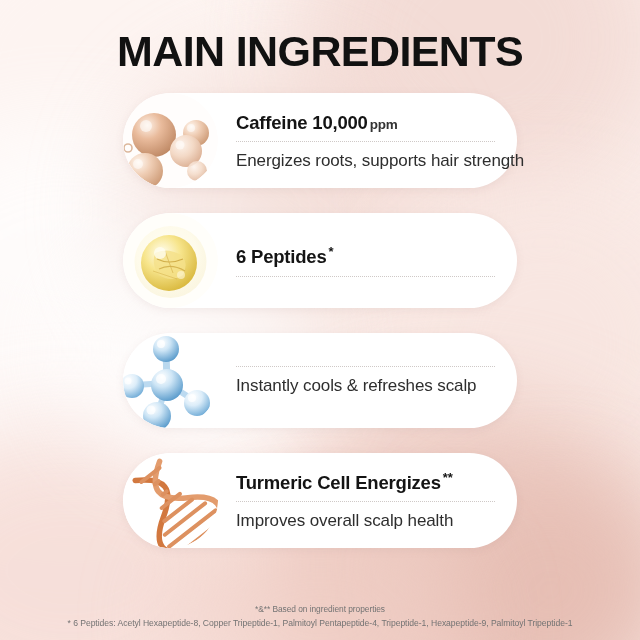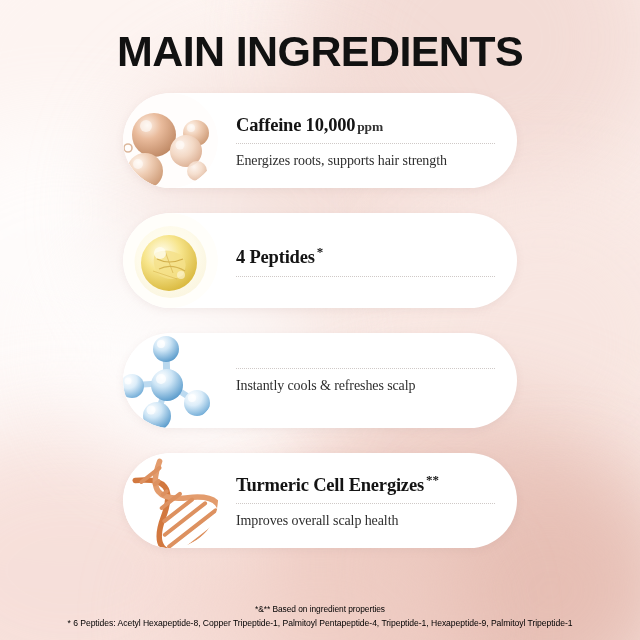--- a/index.html
+++ b/index.html
@@ -58,21 +58,20 @@
     position:relative;
     overflow:hidden;
     display:flex; align-items:center; justify-content:center;
   }
   .icon-wrap svg { display:block; }
 
   .card-body {
     flex:1 1 auto;
     padding:0 22px 0 18px;
     min-width:0;
-    font-family:Liberation Serif, serif;
   }
   .card-title {
     font-size:18.5px;
     font-weight:700;
     color:#141414;
     letter-spacing:-0.2px;
     white-space:nowrap;
     padding-bottom:7px;
   }
   .card-title .unit {
@@ -85,33 +84,33 @@
     font-size:13px;
     font-weight:700;
     vertical-align:super;
     letter-spacing:0;
   }
   .divider {
     border-top:1.4px dotted #cfc9c7;
     width:100%;
   }
   .card-desc {
-    font-size:14px;
+    font-size:17px;
     color:#2e2e2e;
     padding-top:9px;
     white-space:nowrap;
     letter-spacing:-0.1px;
   }
 
   
   .footnotes {
     position:absolute;
     left:0; right:0; bottom:9px;
     text-align:center;
-    color:#000000;
+    color:#737373;
   }
   .fn { font-size:8.6px; line-height:1.62; letter-spacing:-0.05px; }
   .fn-1 { font-size:8.4px; }
 </style>
 </head>
 <body>
 
 <div id="bg">
   <div class="blob b1"></div>
     <div class="blob b2"></div>
@@ -208,21 +207,21 @@
             <path d="M36 56 Q48 50 62 58" stroke="#c9a23a" stroke-width="1.1" fill="none" opacity="0.7"></path>
             <path d="M42 38 L50 60" stroke="#d4ae48" stroke-width="1" fill="none" opacity="0.6"></path>
             <path d="M30 58 L54 66" stroke="#d4ae48" stroke-width="1" fill="none" opacity="0.5"></path>
             <circle cx="37" cy="40" r="6" fill="#fffdf2" opacity="0.75"></circle>
             <circle cx="58" cy="62" r="4" fill="#fff9dd" opacity="0.6"></circle>
           </g>
         </svg>
       </div>
       <div class="card-body">
         <div class="card-title">
-          <span>4 Peptides</span><span class="unit"></span><span class="star">*</span>
+          <span>6 Peptides</span><span class="unit"></span><span class="star">*</span>
         </div>
         <div class="divider"></div>
       </div>
     </div>
 
     <div class="card">
       <div class="icon-wrap">
         <svg width="95" height="95" viewBox="0 0 95 95">
           <defs>
             <radialGradient id="bl1" cx="35%" cy="25%" r="78%">

